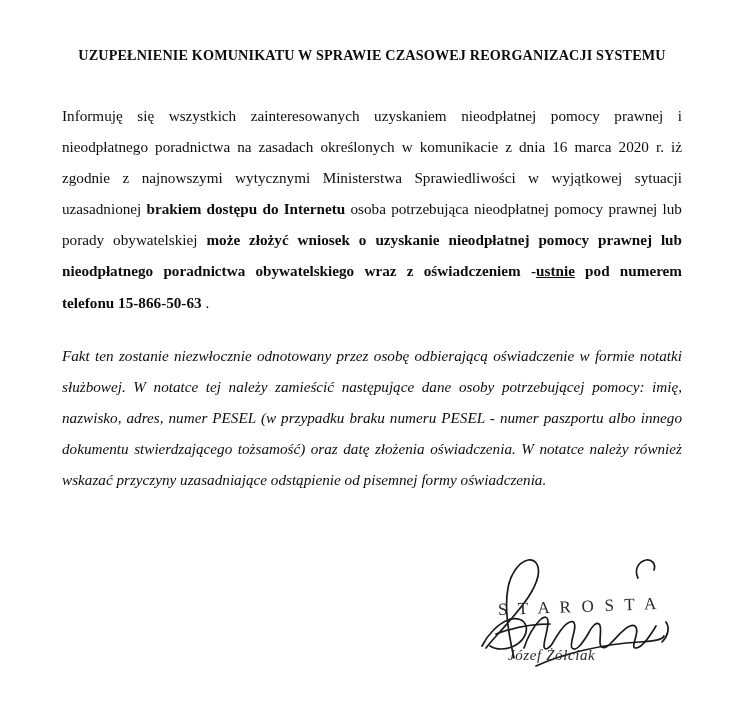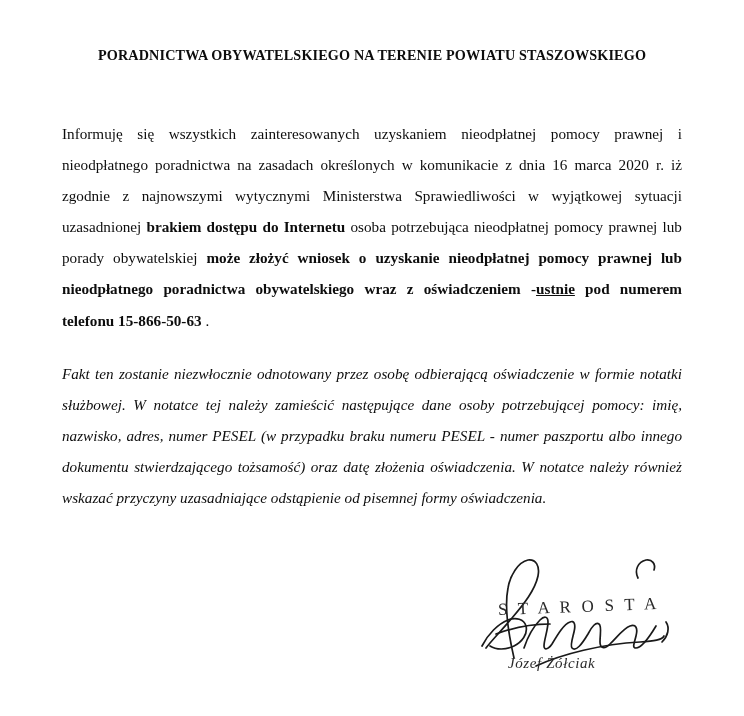--- a/index.html
+++ b/index.html
@@ -29,21 +29,21 @@
     letter-spacing: 0.15px;
     line-height: 1.95;
     margin: 6px 4px 0 4px;
     text-transform: uppercase;
   }
   .doc-title .line {
     display: block;
     white-space: nowrap;
   }
   .body-text {
-    margin-top: 48px;
+    margin-top: 30px;
     font-size: 15.2px;
     line-height: 2.05;
     text-align: justify;
     text-justify: inter-word;
   }
   .body-text p {
     margin: 0 0 18px 0;
   }
   .para-2 {
     margin-top: 22px !important;
@@ -77,35 +77,34 @@
   .stamp-name {
     position: absolute;
     left: 508px;
     top: 99px;
     font-family: "Liberation Serif", serif;
     font-style: italic;
     font-size: 15px;
     letter-spacing: 0.6px;
     color: #2b2b2b;
     white-space: nowrap;
-    margin-top: 8px;
   }
   .sig-svg {
     position: absolute;
     left: 452px;
     top: 0px;
   }
 </style>
 </head>
 <body>
 
 <div class="page">
 
   <div class="doc-title">
-    <span class="line">PORADNICTWA OBYWATELSKIEGO NA TERENIE POWIATU STASZOWSKIEGO</span>
+    <span class="line">UZUPEŁNIENIE KOMUNIKATU W SPRAWIE CZASOWEJ REORGANIZACJI SYSTEMU</span>
   </div>
 
   <div class="body-text">
     <p><span>Informuję się wszystkich zainteresowanych uzyskaniem nieodpłatnej pomocy prawnej i nieodpłatnego poradnictwa  na zasadach określonych w komunikacie  z dnia 16 marca 2020 r. iż zgodnie z  najnowszymi wytycznymi Ministerstwa Sprawiedliwości w wyjątkowej sytuacji uzasadnionej </span><span class="b">brakiem dostępu do Internetu</span><span> osoba potrzebująca nieodpłatnej pomocy prawnej lub  porady obywatelskiej </span><span class="b">może złożyć wniosek o uzyskanie nieodpłatnej pomocy prawnej lub nieodpłatnego poradnictwa obywatelskiego wraz z oświadczeniem -</span><span class="b u">ustnie</span><span class="b"> pod numerem telefonu 15-866-50-63</span><span> .</span></p>
 
     <p class="para-2">Fakt ten zostanie niezwłocznie odnotowany przez osobę odbierającą oświadczenie w formie notatki służbowej. W notatce tej należy zamieścić następujące dane osoby potrzebującej pomocy: imię, nazwisko, adres, numer PESEL (w przypadku braku numeru PESEL - numer paszportu albo innego dokumentu stwierdzającego tożsamość) oraz datę złożenia oświadczenia. W notatce należy również wskazać przyczyny uzasadniające odstąpienie od pisemnej formy oświadczenia.</p>
   </div>
 
   <div class="signature-area">
 

